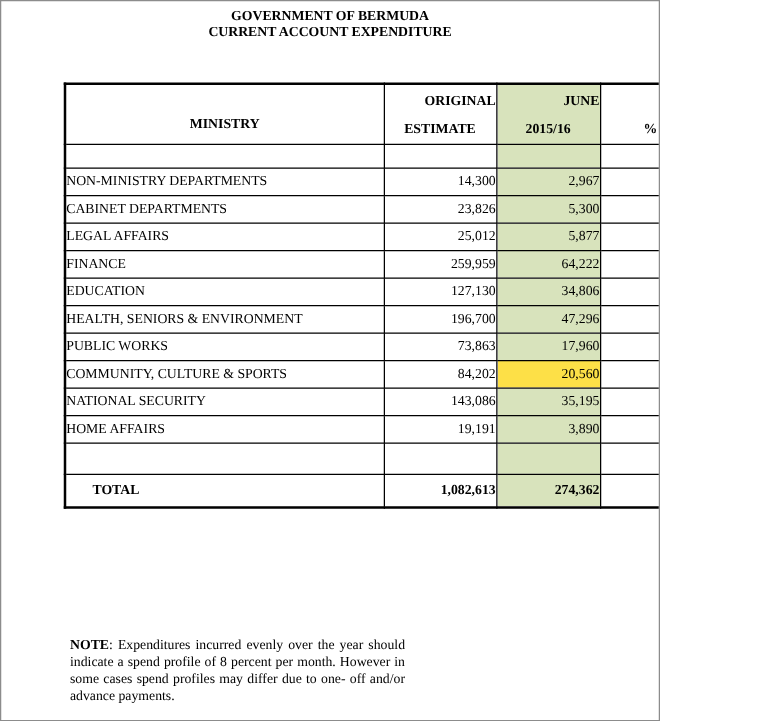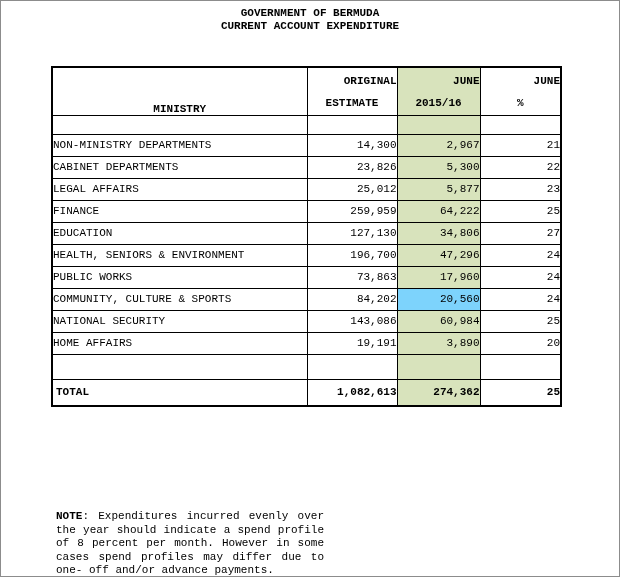--- a/index.html
+++ b/index.html
@@ -1,23 +1,23 @@
 <!DOCTYPE html>
 <html><head>
 <meta charset="utf-8">
 <style>
   html, body { margin: 0; padding: 0; background: #ffffff; }
   .page {
     position: relative;
-    width: 620px;
+    width: 528px;
     height: 577px;
     box-sizing: border-box;
     border: 1px solid #8c8c8c;
     background: #ffffff;
-    font-family: Liberation Mono, monospace;
+    font-family: Liberation Serif, serif;
     color: #000000;
     overflow: hidden;
   }
   .title {
     position: absolute;
     top: 6px;
     left: 0;
     width: 100%;
     text-align: center;
     font-weight: bold;
@@ -44,26 +44,26 @@
   }
   tr.h-row  { height: 48px; }
   tr.sp1    { height: 19px; }
   tr.d-row  { height: 22px; }
   tr.sp2    { height: 25px; }
   tr.t-row  { height: 27px; }
   th.hdr { font-weight: bold; text-align: center; vertical-align: top; }
   th.hdr .l1 { padding-top: 7px; text-align: right; }
   th.hdr .l2 { padding-top: 10px; }
   th.hdr-ministry { font-weight: bold; text-align: center; vertical-align: bottom; }
-  th.hdr-ministry .l2 { padding-bottom: 0; }
+  th.hdr-ministry .l2 { padding-bottom: 10px; }
   td.name { text-align: left; padding-left: 14px; }
   td.num  { text-align: right; padding-right: 8px; }
   .hl { background: #d8e3bc; }
   tr.t-row td { font-weight: bold; }
-  tr.t-row td.name { padding-left: 3px; }
+  tr.t-row td.name { padding-left: 21px; }
   .note {
     position: absolute;
     left: 55px;
     top: 509px;
     width: 268px;
     font-size: 11px;
     line-height: 13.5px;
     text-align: justify;
   }
   .note b { font-weight: bold; }
@@ -151,27 +151,27 @@
       </tr>
       <tr class="d-row">
         <td class="name">PUBLIC  WORKS</td>
         <td class="num">73,863</td>
         <td class="num hl" style="background: rgb(216, 227, 188);">17,960</td>
         <td class="num">24</td>
       </tr>
       <tr class="d-row">
         <td class="name">COMMUNITY, CULTURE &amp; SPORTS</td>
         <td class="num">84,202</td>
-        <td class="num hl" style="background: #7dd3fc;">20,560</td>
+        <td class="num hl" style="background: #fde047;">20,560</td>
         <td class="num">24</td>
       </tr>
       <tr class="d-row">
         <td class="name">NATIONAL SECURITY</td>
         <td class="num">143,086</td>
-        <td class="num hl" style="background: rgb(216, 227, 188);">60,984</td>
+        <td class="num hl" style="background: rgb(216, 227, 188);">35,195</td>
         <td class="num">25</td>
       </tr>
       <tr class="d-row">
         <td class="name">HOME AFFAIRS</td>
         <td class="num">19,191</td>
         <td class="num hl" style="background: rgb(216, 227, 188);">3,890</td>
         <td class="num">20</td>
       </tr>
 
       <tr class="sp2">

